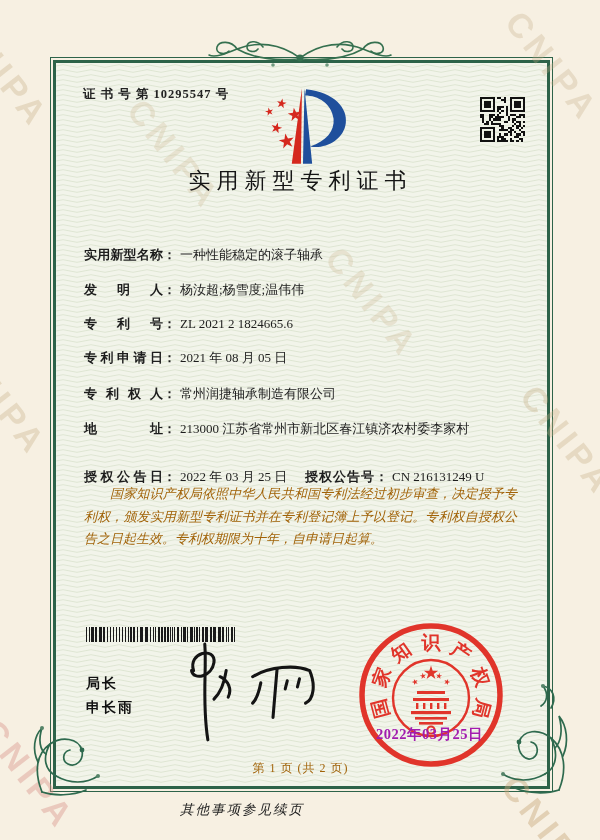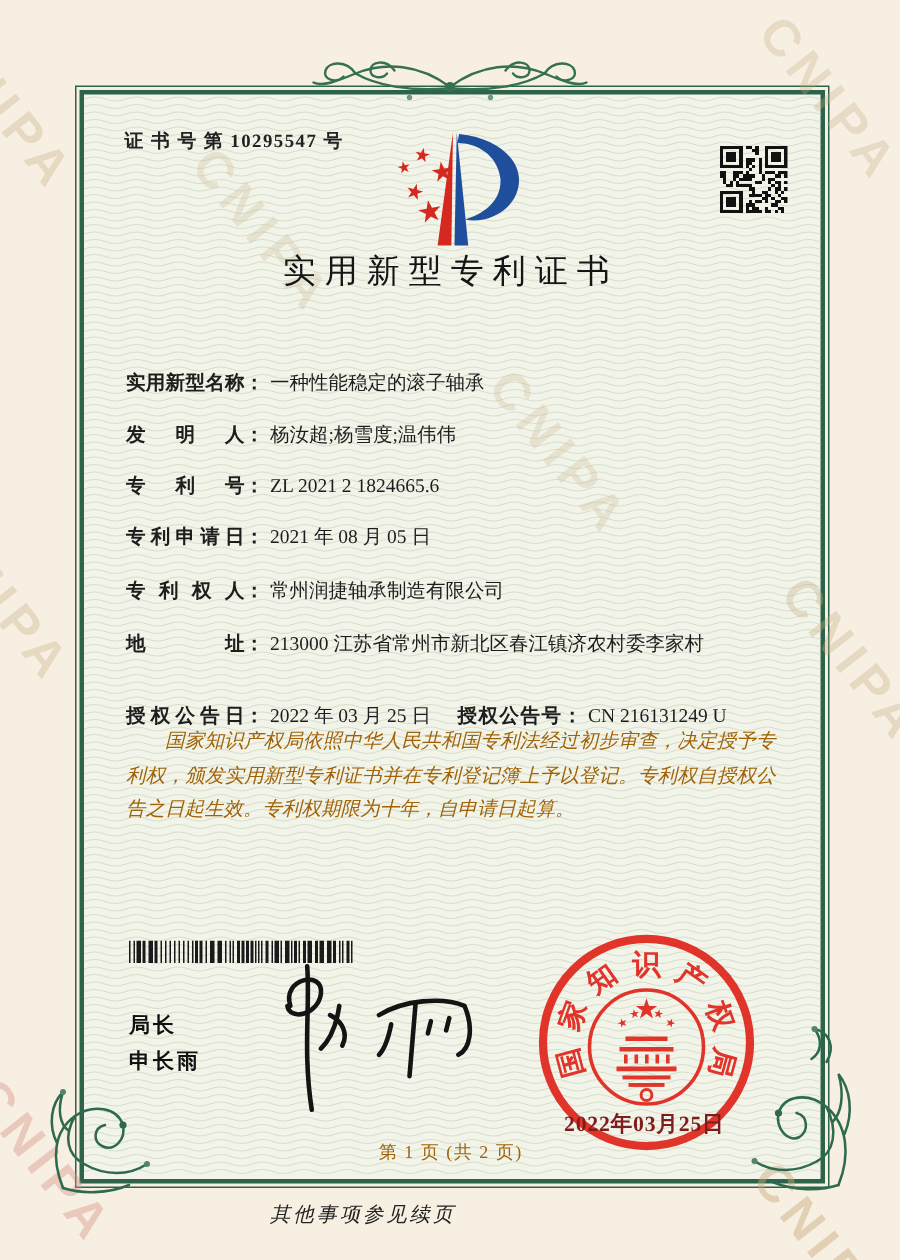--- a/index.html
+++ b/index.html
@@ -40,22 +40,22 @@
              line-height:22.5px;color:#a16207;text-align:justify;font-style:italic;}
   .body-text p{margin:0;text-indent:2em;}
 
   .barcode{position:absolute;left:31px;top:565px;}
   .director-title{position:absolute;left:31px;top:613px;font-size:14px;font-weight:700;
                   color:#111;font-family:"Liberation Sans","DejaVu Sans",sans-serif;letter-spacing:2px;}
   .director-name{position:absolute;left:31px;top:637px;font-size:14px;font-weight:700;
                  color:#111;font-family:"Liberation Sans","DejaVu Sans",sans-serif;letter-spacing:2px;}
   .signature{position:absolute;left:107px;top:574px;}
   .seal{position:absolute;left:301px;top:558px;opacity:.92;}
-  .seal-date{position:absolute;left:321px;top:678px;font-size:14.5px;font-weight:600;
-             color:#7f1d1d;letter-spacing:.5px;z-index:12;}
+  .seal-date{position:absolute;left:321px;top:663px;font-size:14.5px;font-weight:600;
+             color:#a21caf;letter-spacing:.5px;z-index:12;}
   .page-indicator{position:absolute;left:0;top:698px;width:100%;text-align:center;
                   font-size:12px;color:#a16207;letter-spacing:1px;}
 
   .continuation{position:absolute;left:0;top:801px;width:484px;text-align:center;
                 font-size:13.5px;color:#222;font-style:italic;z-index:10;letter-spacing:2px;}
 
   .ornament{position:absolute;z-index:12;pointer-events:none;}
   .orn-top{left:205px;top:35px;}
   .orn-bl{left:28px;top:692px;}
   .orn-br{left:478px;top:680px;}

